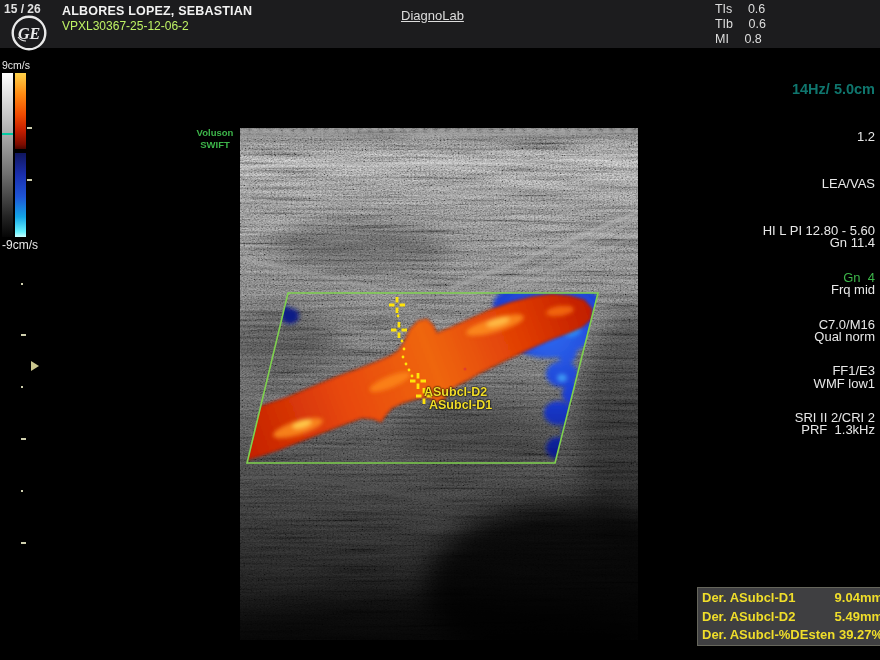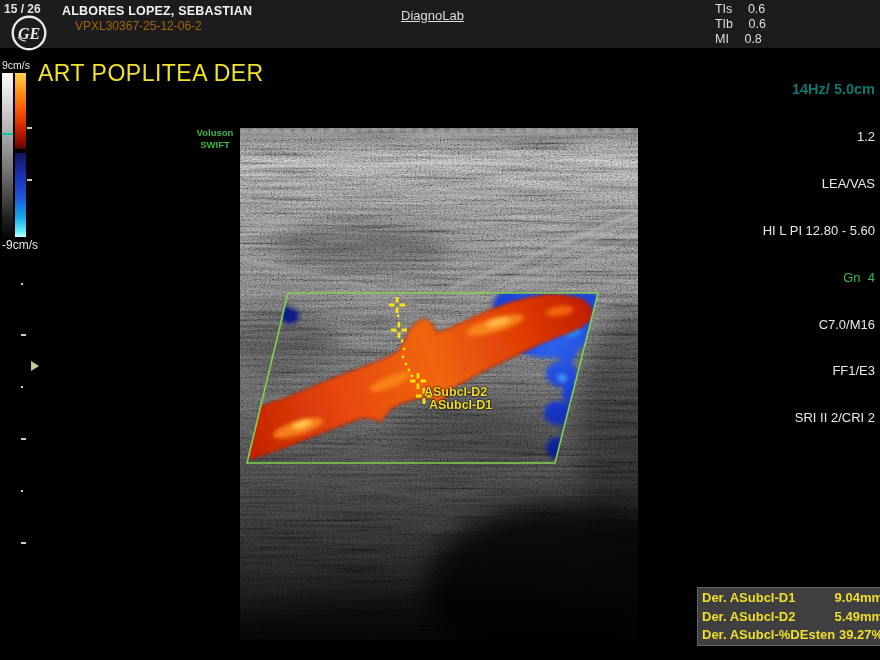--- a/index.html
+++ b/index.html
@@ -4,21 +4,21 @@
 <style>
   html,body{margin:0;padding:0;background:#000;}
   .screen{position:relative;width:880px;height:660px;background:#000;overflow:hidden;
           font-family:"Liberation Sans",sans-serif;-webkit-font-smoothing:antialiased;}
   .abs{position:absolute;}
   
   .topbar{left:0;top:0;width:880px;height:48px;background:#1c1c1e;}
   .frame-counter{left:4px;top:2px;font-size:12px;font-weight:bold;color:#e2e2e2;}
   .ge-logo{left:11px;top:15px;width:36px;height:36px;}
   .pt-name{left:62px;top:4px;font-size:12.5px;font-weight:bold;color:#f2f2f2;letter-spacing:.2px;}
-  .pt-id{left:62px;top:19px;font-size:12px;color:#a16207;margin-left:13px;}
+  .pt-id{left:62px;top:19px;font-size:12px;color:#bef264;}
   .facility{left:401px;top:8px;font-size:13px;color:#dcdcdc;text-decoration:underline;}
   .ti-block{right:114px;top:2px;font-size:12.5px;color:#dedede;}
   .ti-row{display:flex;line-height:15px;}
   .ti-row .lbl{text-align:right;}
   .ti-row .val{width:26px;text-align:right;}
   .dt-block{right:5px;top:2px;font-size:12.5px;color:#e3e3e3;text-align:right;line-height:15px;}
   
   .params{right:5px;top:50px;text-align:right;color:#e8e8e8;font-size:13px;line-height:15.6px;white-space:pre;}
   .params .p-head{font-size:14.5px;font-weight:bold;color:#0f766e;line-height:17px;}
   .params .gain{color:#3db54a;}
@@ -80,39 +80,45 @@
     <div class="p-head">14Hz/ 5.0cm</div>
     <div>1.2</div>
     <div>LEA/VAS</div>
     <div>HI L PI 12.80 - 5.60</div>
     <div class="gain">Gn  4</div>
     <div>C7.0/M16</div>
     <div>FF1/E3</div>
     <div>SRI II 2/CRI 2</div>
   </div>
 
+  <div class="abs params2">
+    <div>Gn 11.4</div>
+    <div>Frq mid</div>
+    <div>Qual norm</div>
+    <div>WMF low1</div>
+    <div>PRF  1.3kHz</div>
+  </div>
 
   <div class="abs vmax">9cm/s</div>
   <div class="abs graybar"></div>
   <div class="abs grayline"></div>
   <div class="abs cbar-top"></div>
   <div class="abs cbar-bot"></div>
   <div class="abs vmin">-9cm/s</div>
 
   <div class="abs tick" style="left:27px;top:127px;width:5px;"></div>
   <div class="abs tick" style="left:27px;top:179px;width:5px;"></div>
   <div class="abs tick" style="left:21px;top:283px;width:2px;"></div>
   <div class="abs tick" style="left:21px;top:334px;width:5px;"></div>
   <div class="abs tick" style="left:21px;top:386px;width:2px;"></div>
   <div class="abs tick" style="left:21px;top:438px;width:5px;"></div>
   <div class="abs tick" style="left:21px;top:490px;width:2px;"></div>
   <div class="abs tick" style="left:21px;top:542px;width:5px;"></div>
   <div class="abs focus-arrow"></div>
 
-  <div class="abs annotation">ART POPLITEA DER</div>
   <div class="abs watermark">
     <div>Voluson</div>
     <div>SWIFT</div>
   </div>
 
   <svg class="abs us-image" width="398" height="512" viewBox="0 0 398 512">
     <defs>
       <filter id="speck" x="0" y="0" width="100%" height="100%">
         <feTurbulence type="fractalNoise" baseFrequency="0.55 0.8" numOctaves="3" seed="11"></feTurbulence>
         <feColorMatrix type="saturate" values="0"></feColorMatrix>

